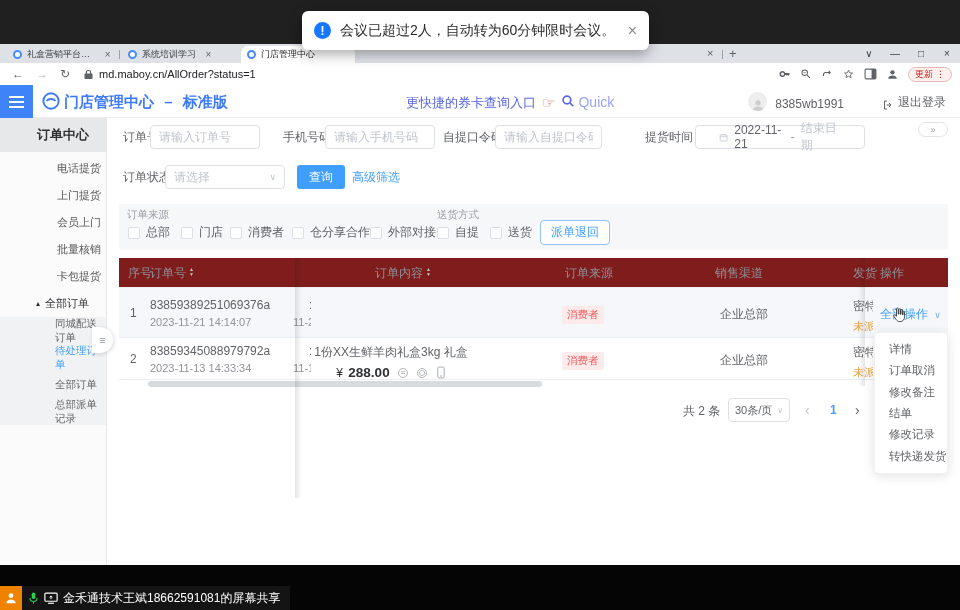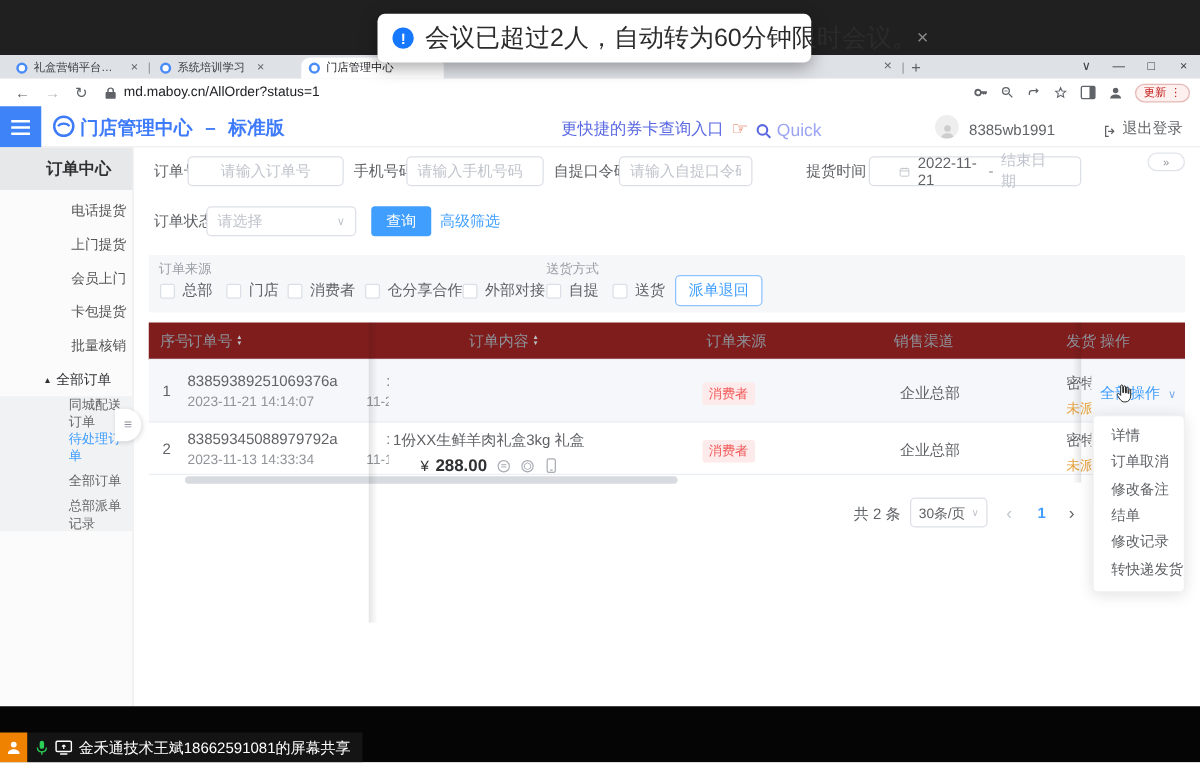--- a/index.html
+++ b/index.html
@@ -8,21 +8,21 @@
   #root{position:relative;width:960px;height:610px;background:#fff;overflow:hidden}
   .abs{position:absolute}
   
   .top-black{left:0;top:0;width:960px;height:44px;background:#202020}
   .bottom-black{left:0;top:565px;width:960px;height:45px;background:#050505}
   
   .toast{left:302px;top:11px;width:347px;height:39px;background:#fff;border-radius:6px;
          box-shadow:0 4px 14px rgba(0,0,0,.35);display:flex;align-items:center;padding:0 12px;z-index:50}
   .toast .info{width:17px;height:17px;border-radius:50%;background:#1677ff;color:#fff;font-size:12px;font-weight:bold;
                display:flex;align-items:center;justify-content:center;flex:none}
-  .toast .msg{margin-left:9px;font-size:20px;color:#2b2b2b;white-space:nowrap}
+  .toast .msg{margin-left:9px;font-size:14px;color:#2b2b2b;white-space:nowrap}
   .toast .x{margin-left:auto;color:#8a8a8a;font-size:16px;cursor:pointer}
   
   .tabstrip{left:0;top:44px;width:960px;height:19px;background:#dee1e6}
   .tab{position:absolute;top:2px;height:17px;display:flex;align-items:center;padding:0 6px;font-size:9px;color:#3c4043;white-space:nowrap}
   .tab.active{background:#fff;border-radius:7px 7px 0 0;color:#202124}
   .fav{width:9px;height:9px;border-radius:50%;border:2px solid #4a8cf7;background:#fff;flex:none;margin-right:5px}
   .tab .tx{width:9px;text-align:center;color:#5f6368;margin-left:8px;font-size:10px}
   .tabsep{position:absolute;top:6px;width:1px;height:9px;background:#9aa0a6}
   .strip-ico{position:absolute;color:#5f6368;font-size:11px}
   .winctl{position:absolute;top:0;height:19px;width:26px;display:flex;align-items:center;justify-content:center;color:#3c4043;font-size:10px}
@@ -32,21 +32,21 @@
   .urlbox{display:flex;align-items:center;margin-left:14px;color:#202124;font-size:11px}
   .addr-right{position:absolute;right:0;top:63px;height:22px;display:flex;align-items:center;gap:9px;padding-right:8px}
   .update-pill{border:1px solid #e4b9b5;background:#fdf0ef;color:#c5221f;font-size:9px;border-radius:9px;
                height:15px;display:flex;align-items:center;padding:0 6px;gap:3px}
   
   .apphead{left:0;top:85px;width:960px;height:33px;background:#fff;border-bottom:1px solid #ececec}
   .burger{position:absolute;left:0;top:0;width:33px;height:33px;background:#3e84f8;display:flex;flex-direction:column;
           align-items:center;justify-content:center;gap:3px;cursor:pointer}
   .burger i{display:block;width:15px;height:2px;background:#fff}
   .apptitle{position:absolute;left:64px;top:8px;font-size:15px;font-weight:bold;color:#3e7bfa;white-space:nowrap}
-  .quickzone{position:absolute;left:449px;top:9px;display:flex;align-items:flex-end;font-size:13px;white-space:nowrap}
+  .quickzone{position:absolute;left:406px;top:9px;display:flex;align-items:flex-start;font-size:13px;white-space:nowrap}
   .userzone{position:absolute;right:14px;top:7px;display:flex;align-items:flex-end;font-size:12px;color:#606266}
   .avatar{width:19px;height:19px;border-radius:50%;background:#eee;display:flex;align-items:flex-end;justify-content:center;overflow:hidden}
   
   .sidebar{left:0;top:118px;width:107px;height:447px;background:#fbfbfc;border-right:1px solid #e9e9e9}
   .side-sec{height:34px;background:#e7e8ea;display:flex;align-items:center;padding-left:37px;font-size:13px;font-weight:bold;color:#303133}
   .side-item{height:27px;display:flex;align-items:center;padding-left:57px;font-size:11px;color:#555;cursor:pointer}
   .side-group{height:27px;display:flex;align-items:center;padding-left:36px;font-size:11px;color:#303133;cursor:pointer}
   .side-group .tri{font-size:8px;color:#303133;margin-right:5px}
   .side-sub{background:#f1f2f4}
   .side-sub .side-item{padding-left:55px;font-size:10.5px;color:#666}
@@ -217,39 +217,39 @@
       <span>退出登录</span>
     </div>
   </div>
 
   <div class="abs sidebar">
     <div class="side-sec">订单中心</div>
     <div style="height:3px"></div>
     <div class="side-item">电话提货</div>
     <div class="side-item">上门提货</div>
     <div class="side-item">会员上门</div>
+    <div class="side-item">批量核销</div>
     <div class="side-item">卡包提货</div>
-    <div class="side-item">批量核销</div>
     <div class="side-group">
       <span class="tri">▴</span>
       <span>全部订单</span>
     </div>
     <div class="side-sub">
       <div class="side-item">同城配送订单</div>
       <div class="side-item on">待处理订单</div>
       <div class="side-item">全部订单</div>
       <div class="side-item">总部派单记录</div>
     </div>
   </div>
   <div class="abs handle">≡</div>
 
   <div class="abs main">
 
     <span class="flabel" style="left:16px;top:7px">订单号</span>
-    <input class="finput" style="left: 43px; top: 7px; width: 125px; text-align: center;" readonly="" placeholder="请输入订单号">
+    <input class="finput" style="left: 43px; top: 7px; width: 110px;" readonly="" placeholder="请输入订单号">
     <span class="flabel" style="left:176px;top:7px">手机号码</span>
     <input class="finput" style="left: 218px; top: 7px; width: 110px;" readonly="" placeholder="请输入手机号码">
     <span class="flabel" style="left:336px;top:7px">自提口令码</span>
     <input class="finput" style="left: 388px; top: 7px; width: 107px;" readonly="" placeholder="请输入自提口令码">
     <span class="flabel" style="left:538px;top:7px">提货时间</span>
     <div class="datebox" style="left:588px;top:7px;width:170px">
       <svg width="11" height="11" viewBox="0 0 24 24">
           <rect x="3" y="5" width="18" height="16" rx="2" fill="none" stroke="#c0c4cc" stroke-width="2"></rect>
           <line x1="3" y1="10" x2="21" y2="10" stroke="#c0c4cc" stroke-width="2"></line>
           <line x1="8" y1="3" x2="8" y2="7" stroke="#c0c4cc" stroke-width="2"></line>

